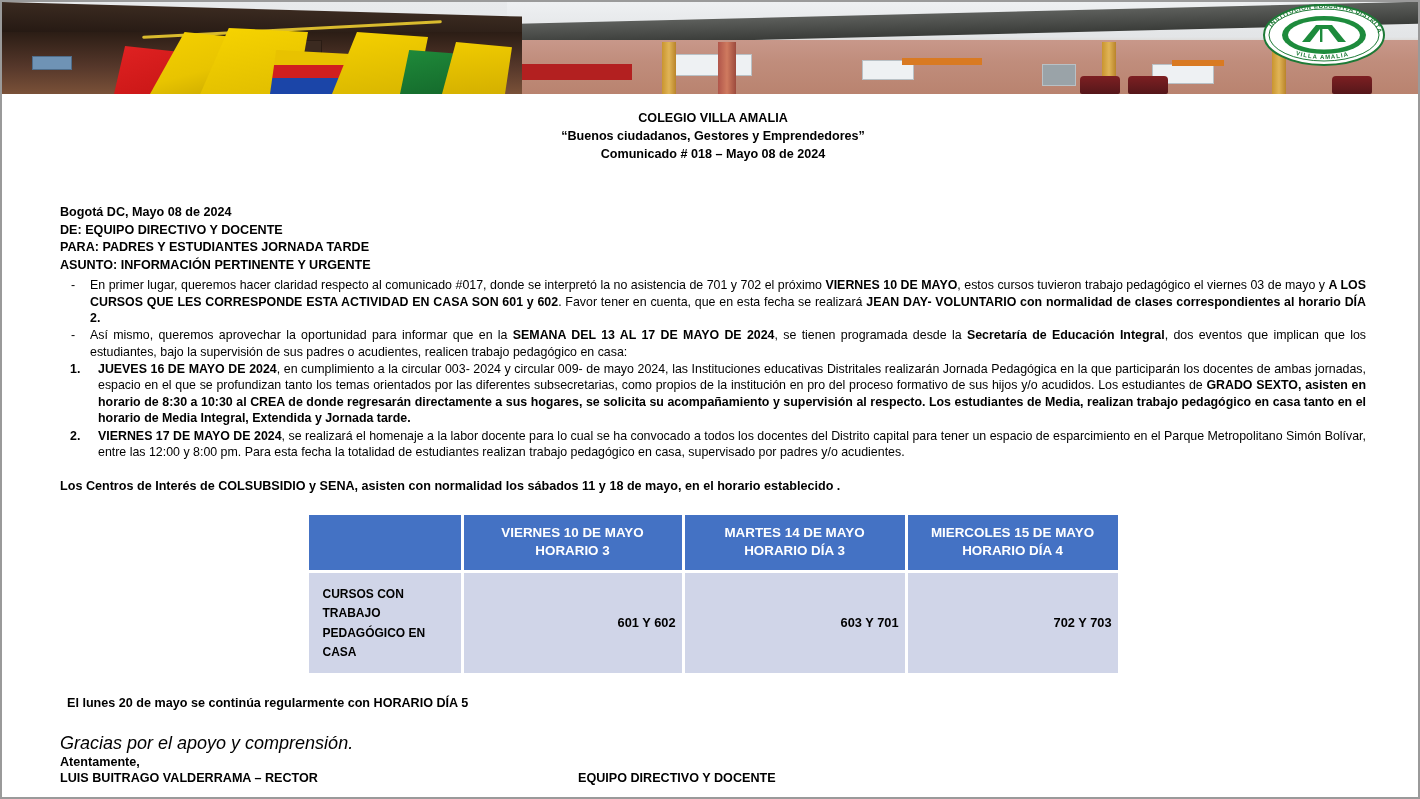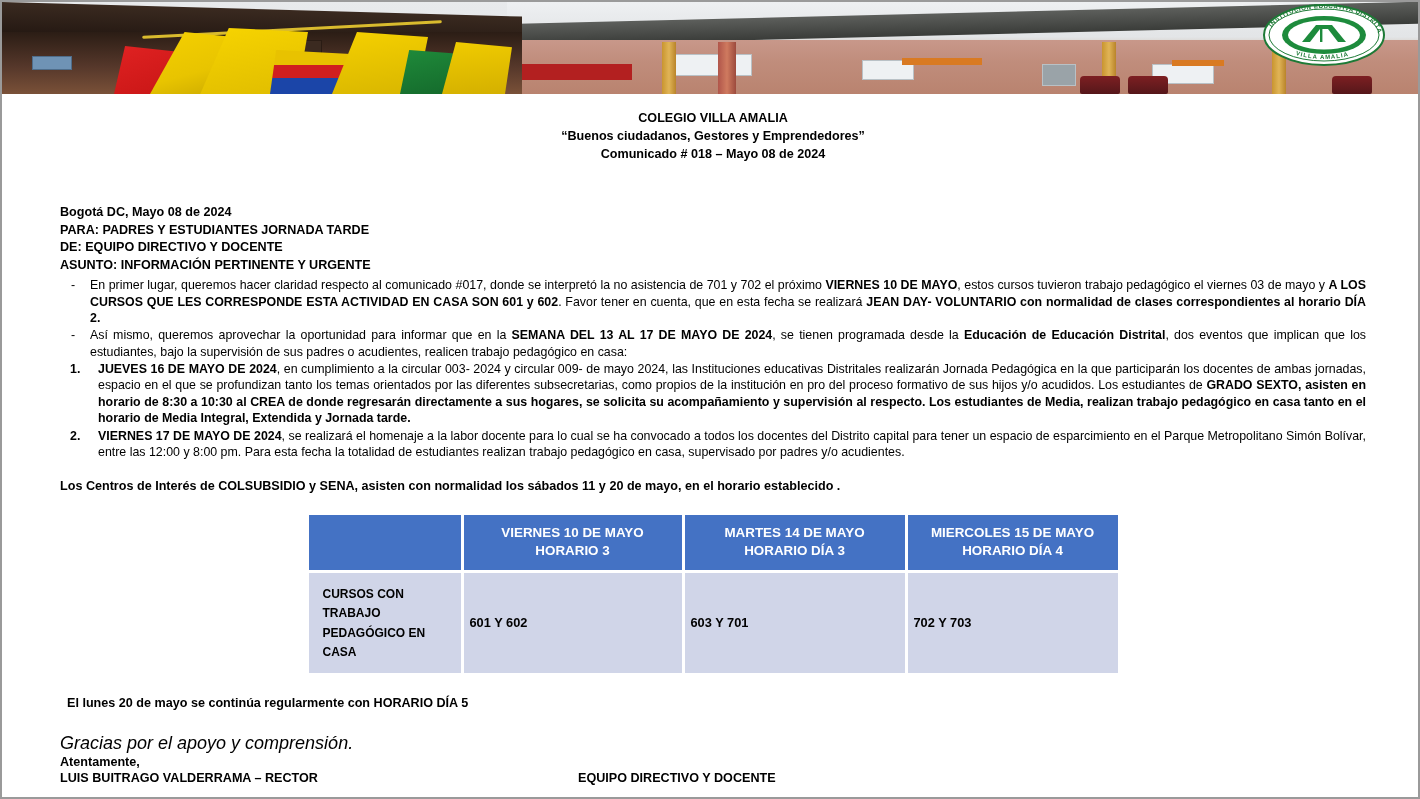--- a/index.html
+++ b/index.html
@@ -163,21 +163,21 @@
     padding:9px 4px;
     line-height:1.38;
     vertical-align:middle;
   }
   table.sched th.blank { background:#4472c4; }
   table.sched td {
     background:#d0d5e8;
     color:#000;
     font-weight:bold;
     font-size:12.8px;
-    text-align:left;
+    text-align:right;
     vertical-align:middle;
     padding:10px 6px;
     height:84px;
   }
   table.sched td.firstcol {
     text-align:left;
     padding-left:14px;
     font-size:12px;
     line-height:1.62;
     vertical-align:top;
@@ -262,37 +262,37 @@
   <div class="doc">
 
     <div class="title-block center">
       <div>COLEGIO VILLA AMALIA</div>
       <div>“Buenos ciudadanos, Gestores y Emprendedores”</div>
       <div>Comunicado # 018 – Mayo 08 de 2024</div>
     </div>
 
     <div class="meta">
       <div>Bogotá DC, Mayo 08 de 2024</div>
+      <div>DE: EQUIPO DIRECTIVO Y DOCENTE</div>
       <div>PARA: PADRES Y ESTUDIANTES JORNADA TARDE</div>
-      <div>DE: EQUIPO DIRECTIVO Y DOCENTE</div>
       <div>ASUNTO: INFORMACIÓN PERTINENTE Y URGENTE</div>
     </div>
 
 
     <ul class="dashlist">
       <li><span>En primer lugar, queremos hacer claridad respecto al comunicado #017, donde se interpretó la no asistencia de 701 y 702 el próximo </span><b>VIERNES 10 DE MAYO</b><span>, estos cursos tuvieron trabajo pedagógico el viernes 03 de mayo y </span><b> A LOS CURSOS QUE LES CORRESPONDE ESTA ACTIVIDAD EN CASA SON 601 y 602</b><span>. Favor tener en cuenta, que en esta fecha se realizará </span><b>JEAN DAY- VOLUNTARIO con normalidad de clases correspondientes al horario DÍA 2.</b></li>
-      <li><span>Así mismo, queremos aprovechar la oportunidad para informar que en la </span><b>SEMANA DEL 13 AL 17 DE MAYO DE 2024</b><span>, se tienen programada desde la </span><b>Educación de Educación Distrital</b><span>, dos eventos que implican que los estudiantes, bajo la supervisión de sus padres o acudientes, realicen trabajo pedagógico en casa:</span></li>
+      <li><span>Así mismo, queremos aprovechar la oportunidad para informar que en la </span><b>SEMANA DEL 13 AL 17 DE MAYO DE 2024</b><span>, se tienen programada desde la </span><b>Secretaría de Educación Integral</b><span>, dos eventos que implican que los estudiantes, bajo la supervisión de sus padres o acudientes, realicen trabajo pedagógico en casa:</span></li>
     </ul>
 
     <ol class="numlist">
       <li><b>JUEVES 16 DE MAYO DE 2024</b><span>, en cumplimiento a la circular 003- 2024 y circular 009- de mayo 2024, las Instituciones educativas Distritales realizarán Jornada Pedagógica en la que participarán los docentes de ambas jornadas, espacio en el que se profundizan tanto los temas orientados por las diferentes subsecretarias, como propios de la institución en pro del proceso formativo de sus hijos y/o acudidos. Los estudiantes de </span><b>GRADO SEXTO, asisten en horario de 8:30 a 10:30 al CREA de donde regresarán directamente a sus hogares, se solicita su acompañamiento y supervisión al respecto. Los estudiantes de Media, realizan trabajo pedagógico en casa tanto en el horario de Media Integral, Extendida y Jornada tarde.</b></li>
       <li><b>VIERNES 17 DE MAYO DE 2024</b><span>, se realizará el homenaje a la labor docente para lo cual se ha convocado a todos los docentes del Distrito capital para tener un espacio de esparcimiento en el Parque Metropolitano Simón Bolívar, entre las 12:00 y 8:00 pm.  Para esta fecha la totalidad de estudiantes realizan trabajo pedagógico en casa, supervisado por padres y/o acudientes.</span></li>
     </ol>
 
-    <div class="centros">Los Centros de Interés de COLSUBSIDIO y SENA, asisten con normalidad los sábados 11 y 20 de mayo, en el horario establecido .</div>
+    <div class="centros">Los Centros de Interés de COLSUBSIDIO y SENA, asisten con normalidad los sábados 11 y 18 de mayo, en el horario establecido .</div>
 
     <table class="sched">
       <colgroup>
         <col class="c1">
           <col class="c2">
           <col class="c3">
           <col class="c4">
       </colgroup>
       <thead>
         <tr>

